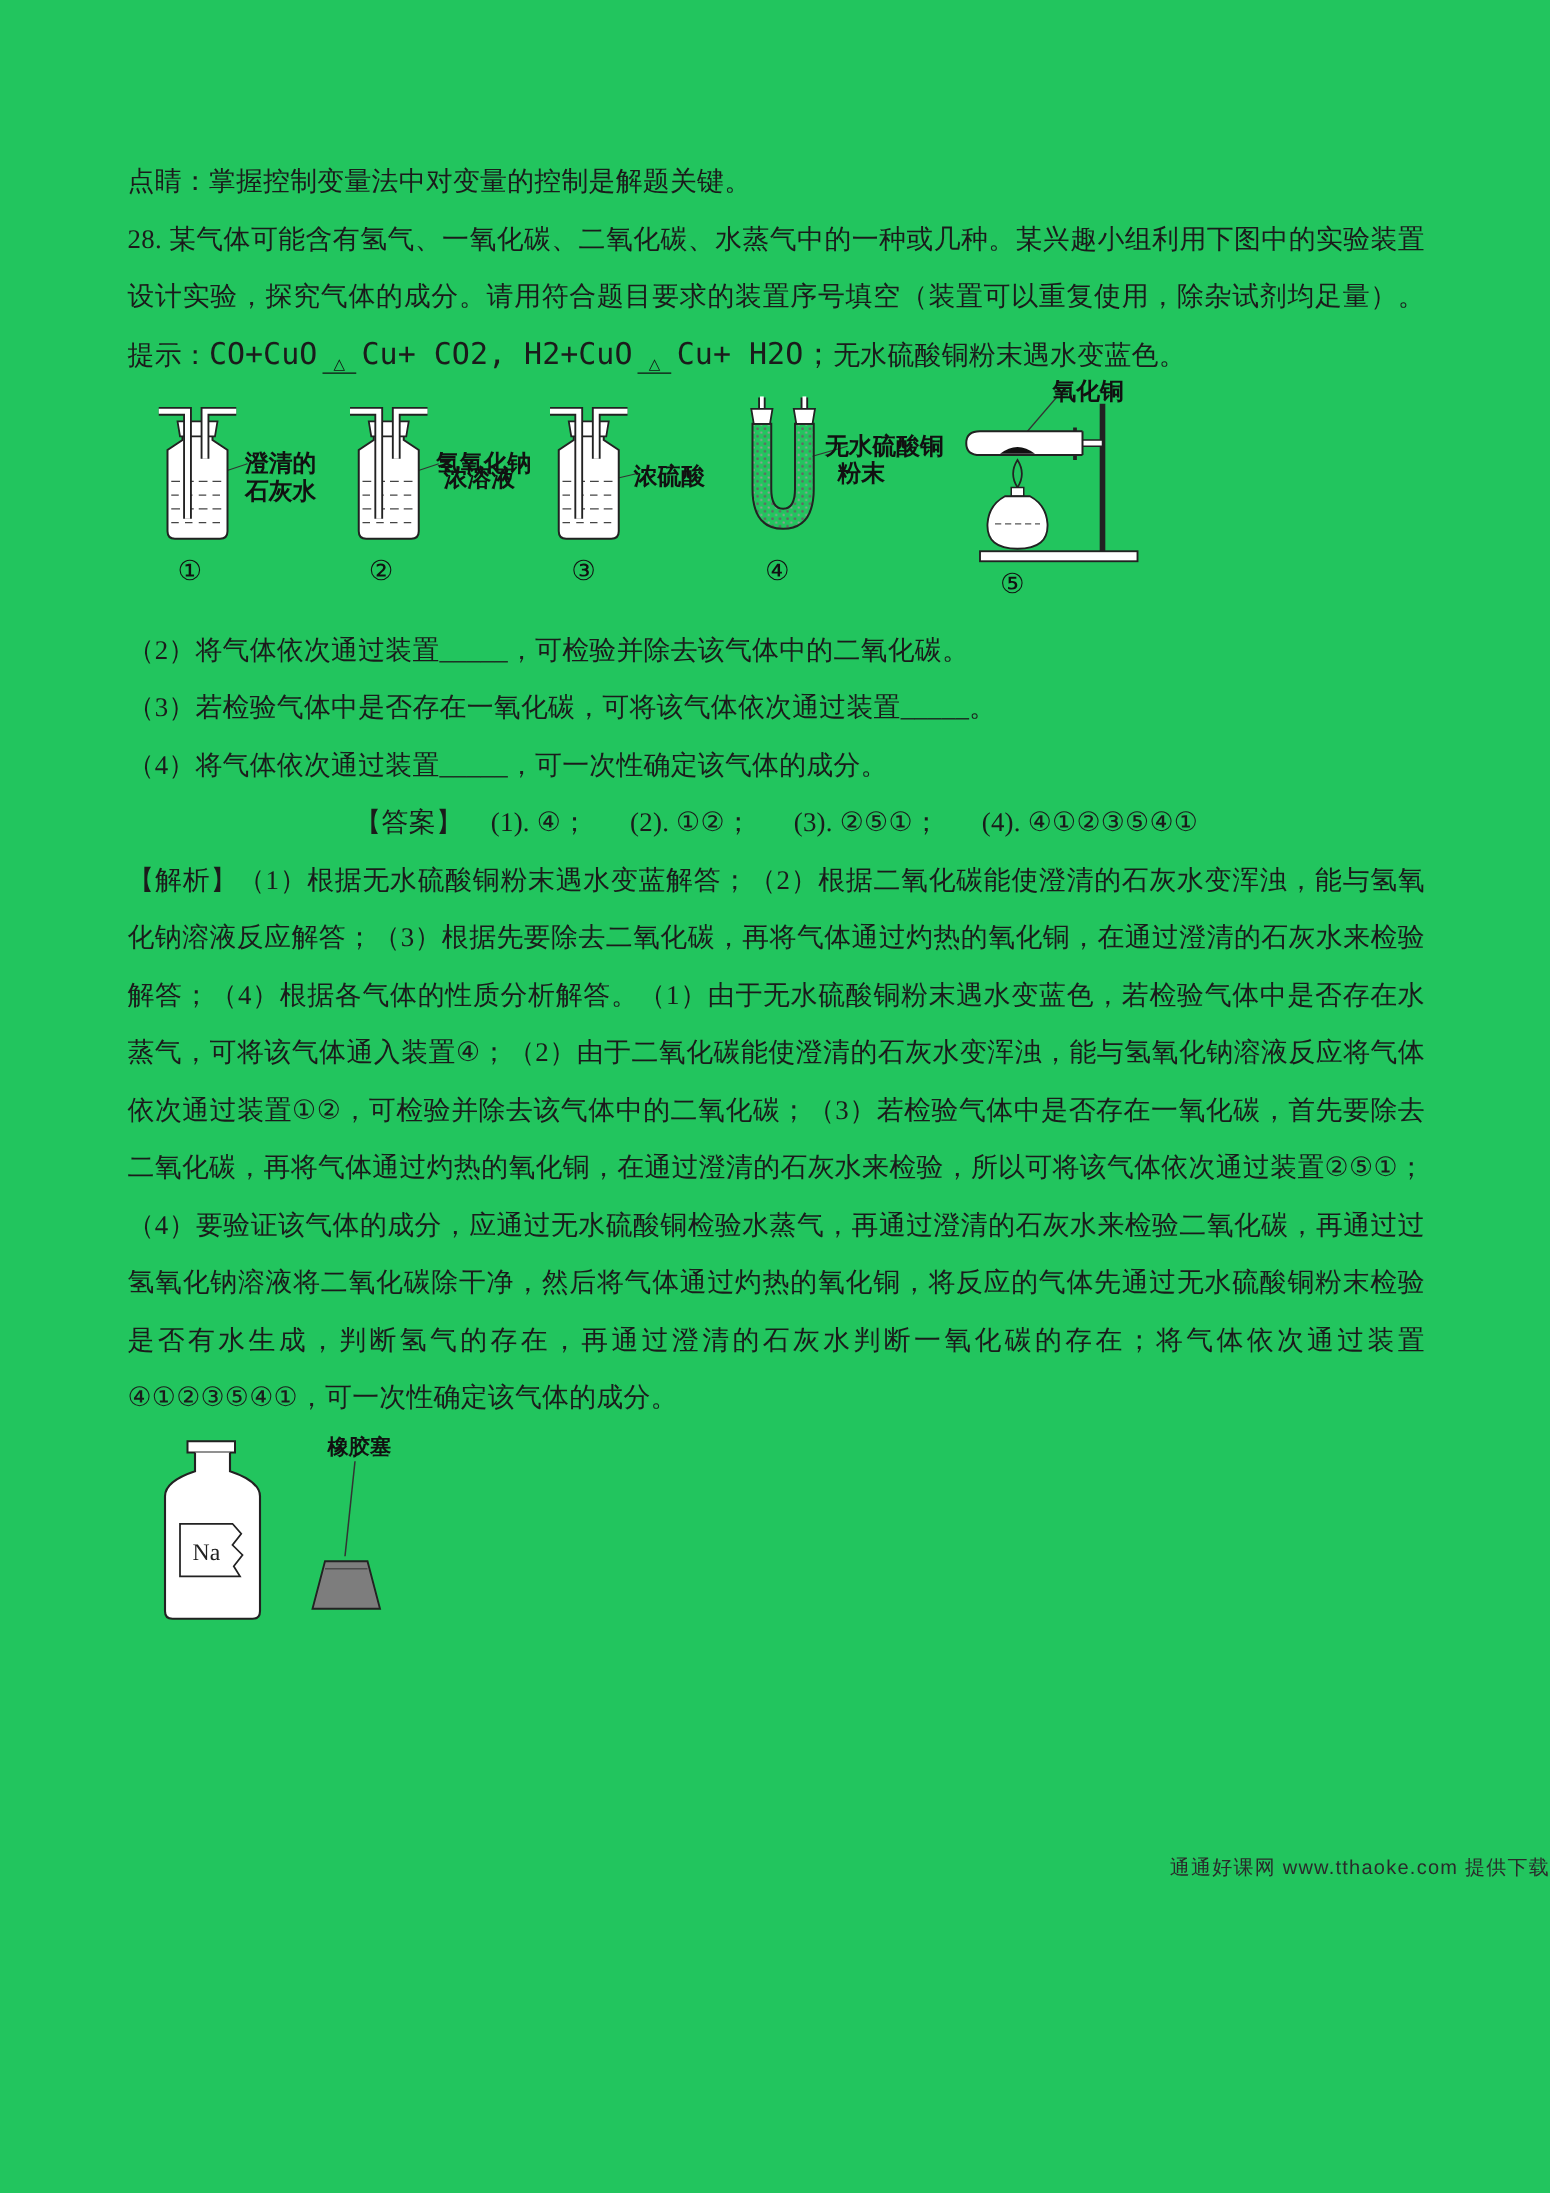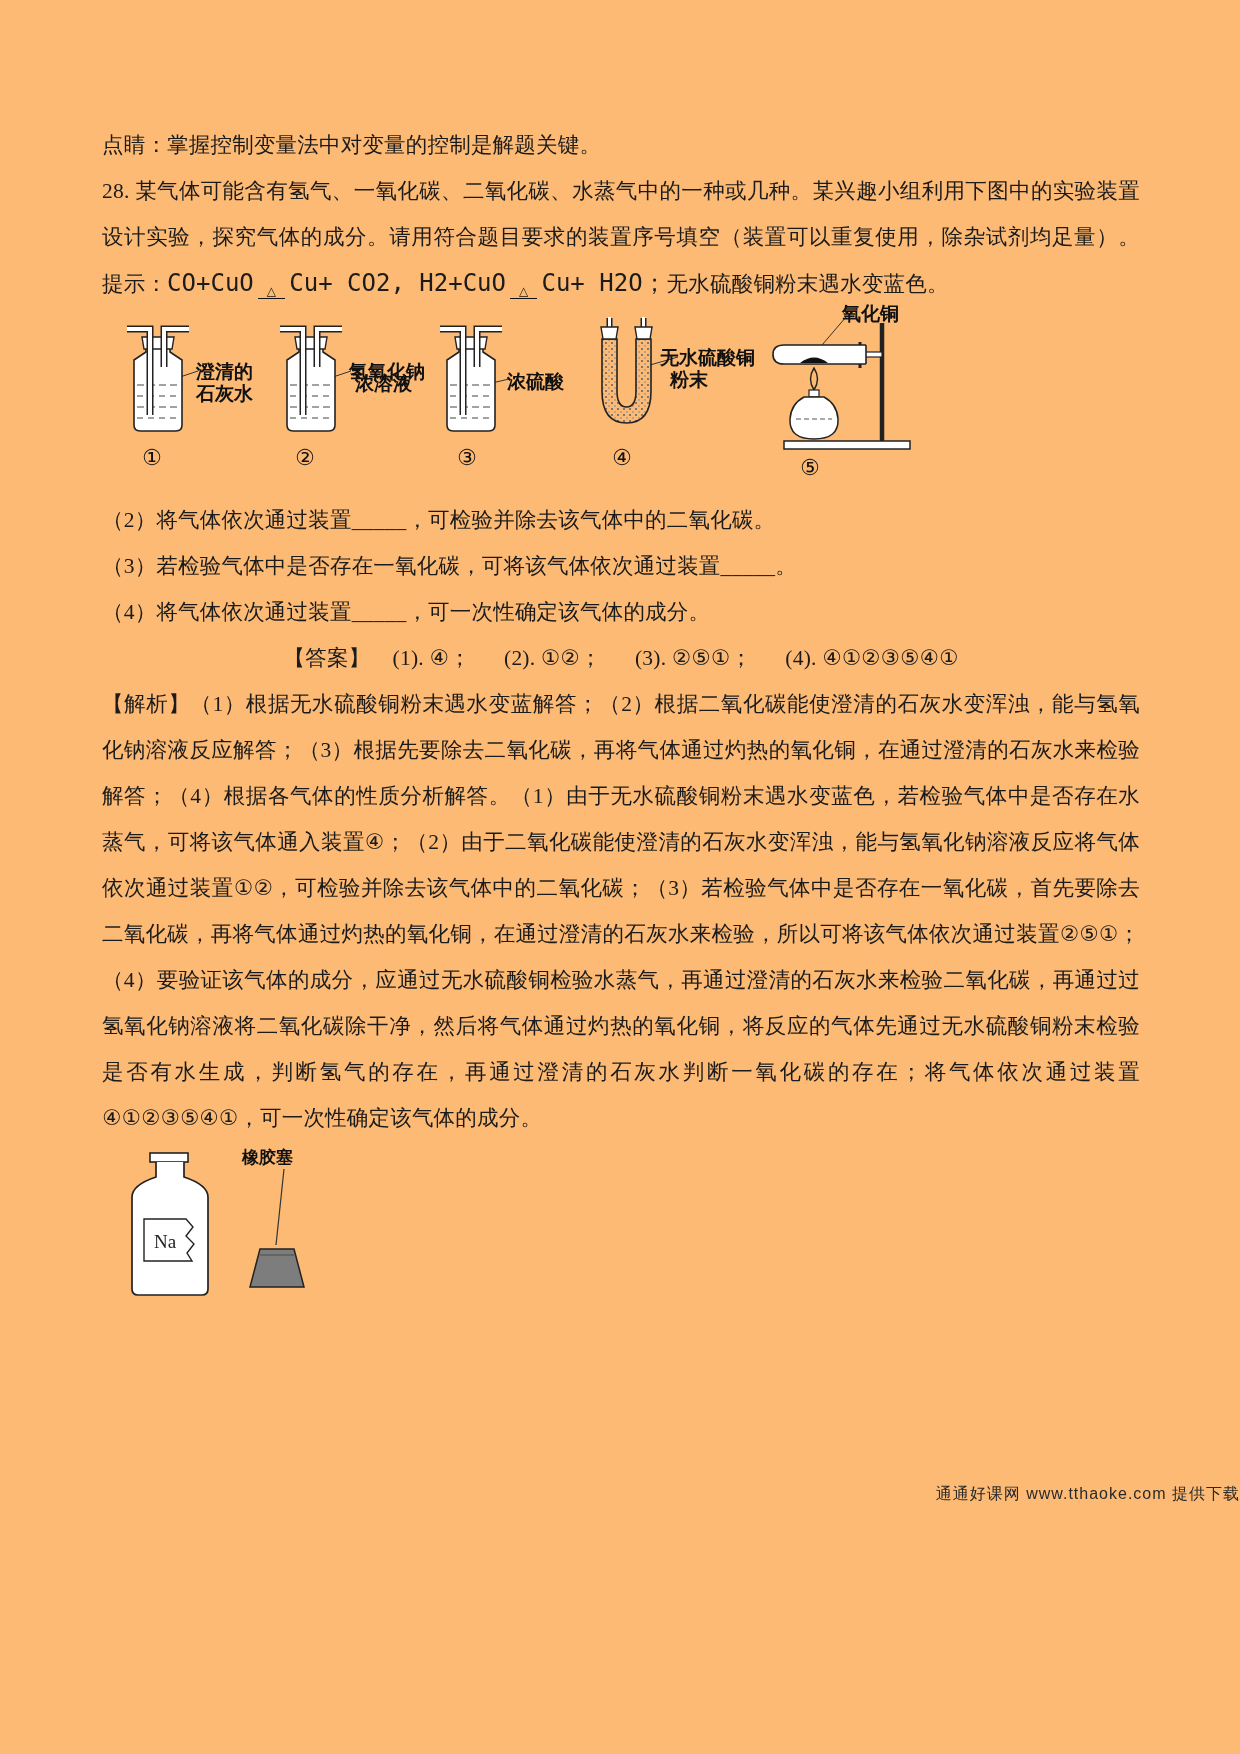--- a/index.html
+++ b/index.html
@@ -1,17 +1,17 @@
 <!DOCTYPE html>
 <html><head>
 <meta charset="utf-8">
 <style>
   html,body{margin:0;padding:0;background:#ffffff;}
   .page{
-    position:relative;width:1240px;height:1754px;margin:0 auto;background:#fdba74;overflow:hidden;
+    position:relative;width:1240px;height:1754px;margin:0 auto;background:#22c55e;overflow:hidden;
     font-family:"Liberation Serif","DejaVu Sans",serif;color:#1b1b1b;
     padding:122px 100px 0 102px;box-sizing:border-box;
   }
   .page p{margin:0;font-size:21.5px;line-height:46px;text-align:justify;letter-spacing:0.2px;}
   p.loose{white-space:pre-wrap;text-align:center;}
   .eq{font-family:"DejaVu Sans Mono","Liberation Mono",monospace;font-size:24px;letter-spacing:0;}
   .rxn{display:inline-block;vertical-align:-4px;margin:0 4px;border-bottom:1.8px solid #111;padding:0 9px;}
   .rxn .delta{display:block;font-size:12px;line-height:13px;color:#111;text-align:center;}
   .fig1{position:relative;height:178px;margin:10px 0 2px;}
   .app{position:absolute;top:0;}
@@ -164,17 +164,17 @@
   <div class="fig2">
     <svg width="240" height="158" viewBox="0 0 240 158">
       <line x1="176" y1="22" x2="168" y2="98" stroke="#333" stroke-width="1.2"></line>
       <rect x="42" y="6" width="38" height="9" fill="#fff" stroke="#222" stroke-width="1.6"></rect>
       <path d="M48,15 L48,30 Q24,38 24,50 L24,142 Q24,148 30,148 L94,148 Q100,148 100,142 L100,50 Q100,38 76,30 L76,15" fill="#fff" stroke="#222" stroke-width="1.7"></path>
       <polygon points="36,72 78,72 85,80 78,89 86,97 79,106 84,114 36,114" fill="#fff" stroke="#222" stroke-width="1.4"></polygon>
       <text x="46" y="101" font-size="19" fill="#222" font-family="Liberation Serif, serif">Na</text>
       <polygon points="152,102 186,102 196,140 142,140" fill="#7d7d7d" stroke="#222" stroke-width="1.5"></polygon>
       <line x1="152" y1="108" x2="186" y2="108" stroke="#4c4c4c" stroke-width="1.2"></line>
     </svg>
-    <span class="lbl" style="left:134px;top:0px;font-size:17px">橡胶塞</span>
+    <span class="lbl" style="left:154px;top:0px;font-size:17px">橡胶塞</span>
   </div>
 
   <div class="footer">通通好课网  www.tthaoke.com 提供下载</div>
 </div>
 
 </body></html>

